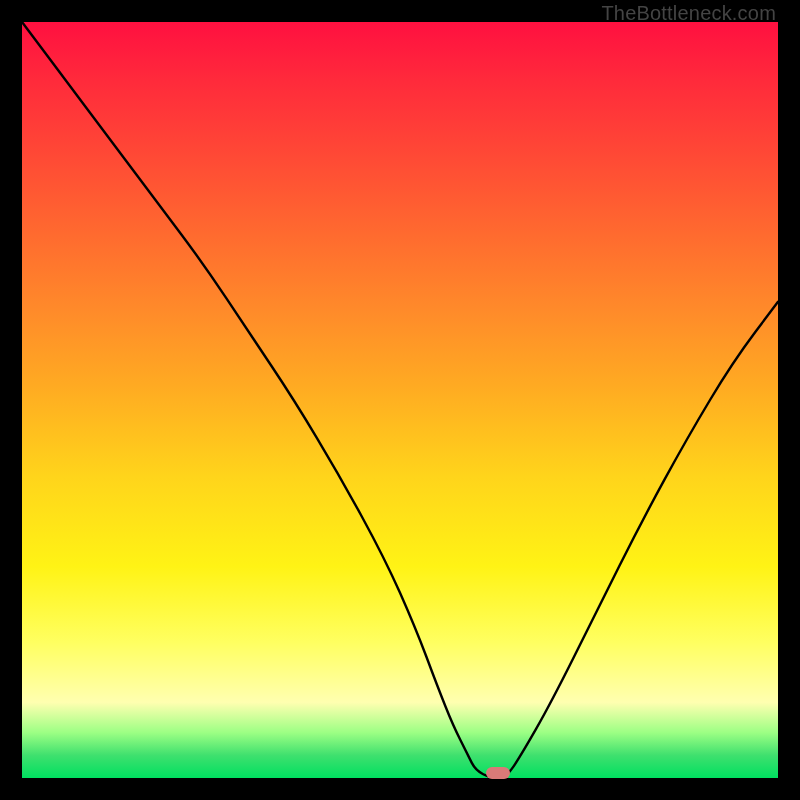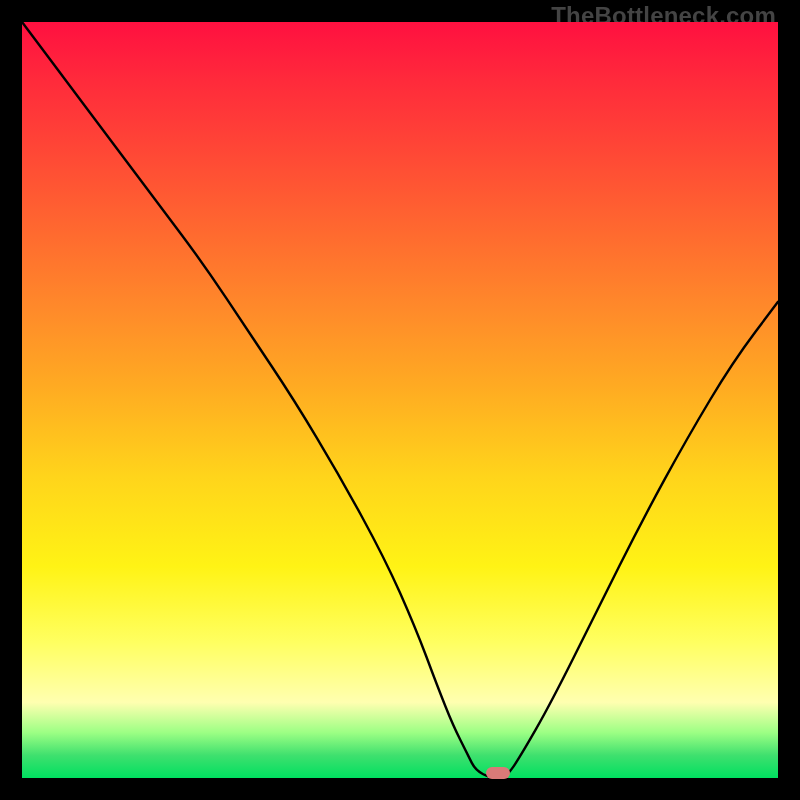--- a/index.html
+++ b/index.html
@@ -39,22 +39,22 @@
       #9cff84 94%,
       #3fe06e 97%,
       #00e060 100%
     );
   }
   .watermark {
     position: absolute;
     top: 2px;
     right: 24px;
     color: #444;
-    font-size: 24px;
-    font-weight: 700;
+    font-size: 20px;
+    font-weight: 400;
     letter-spacing: 0.2px;
     user-select: none;
   }
   svg.curve {
     position: absolute;
     left: 0;
     top: 0;
     width: 756px;
     height: 756px;
     overflow: visible;

